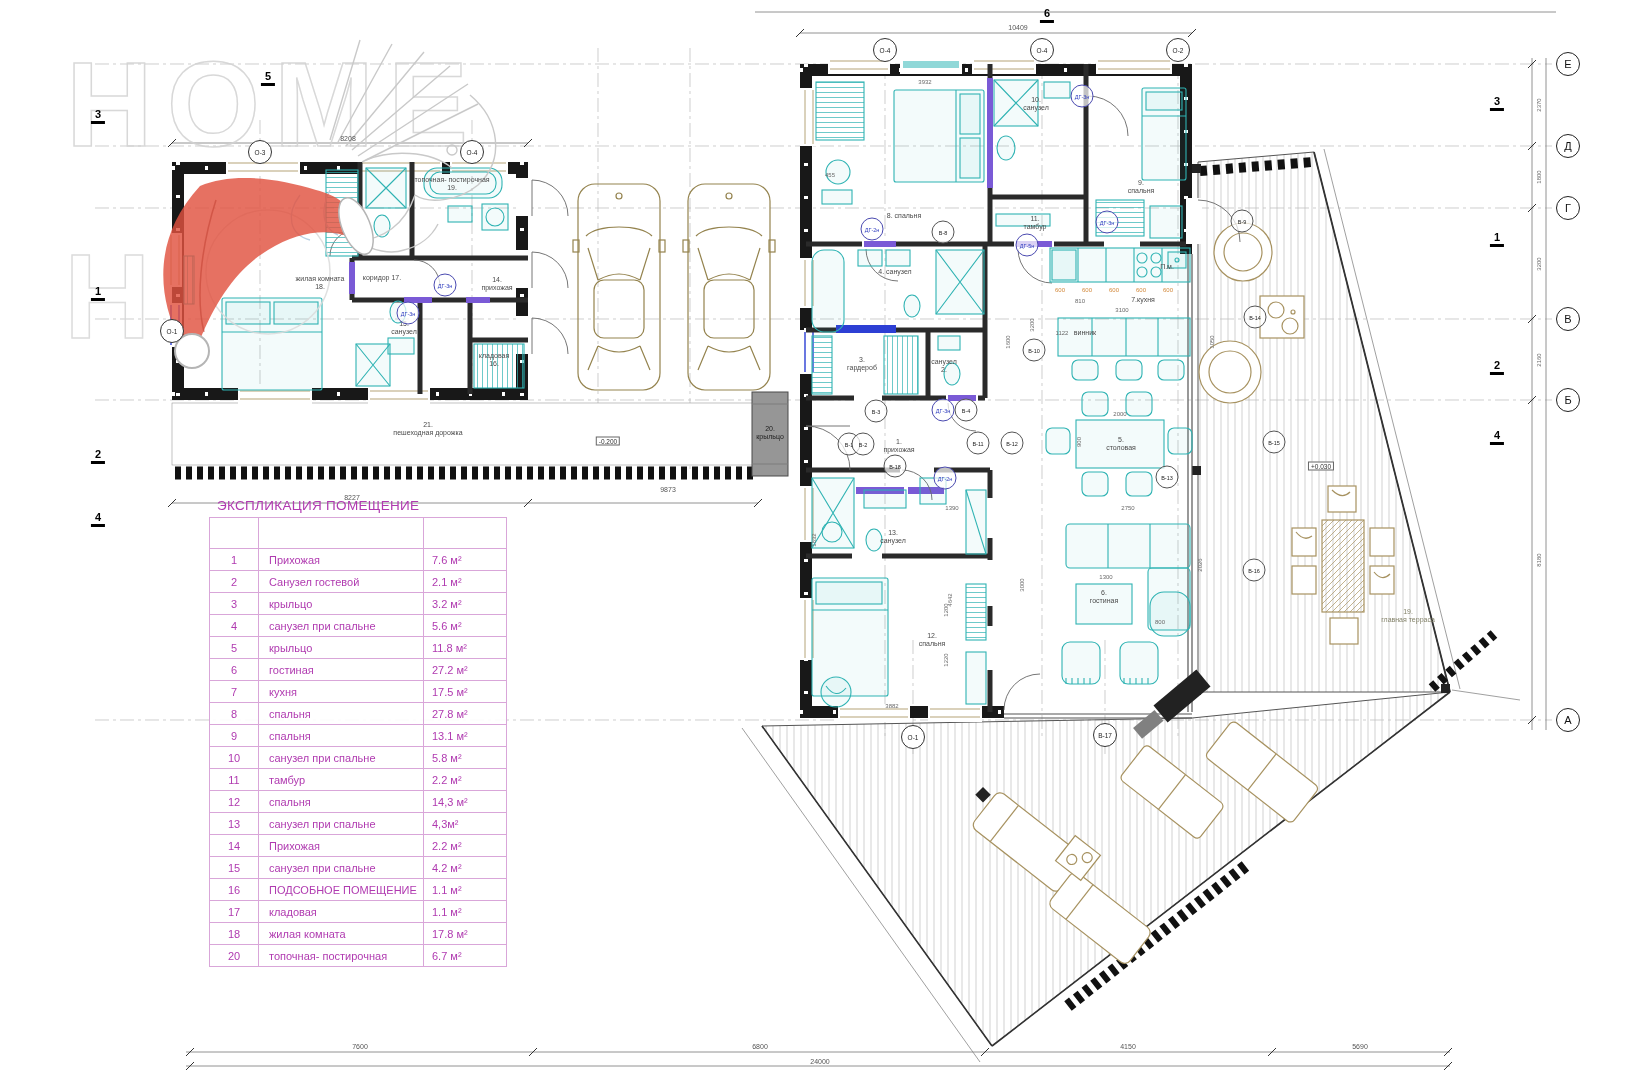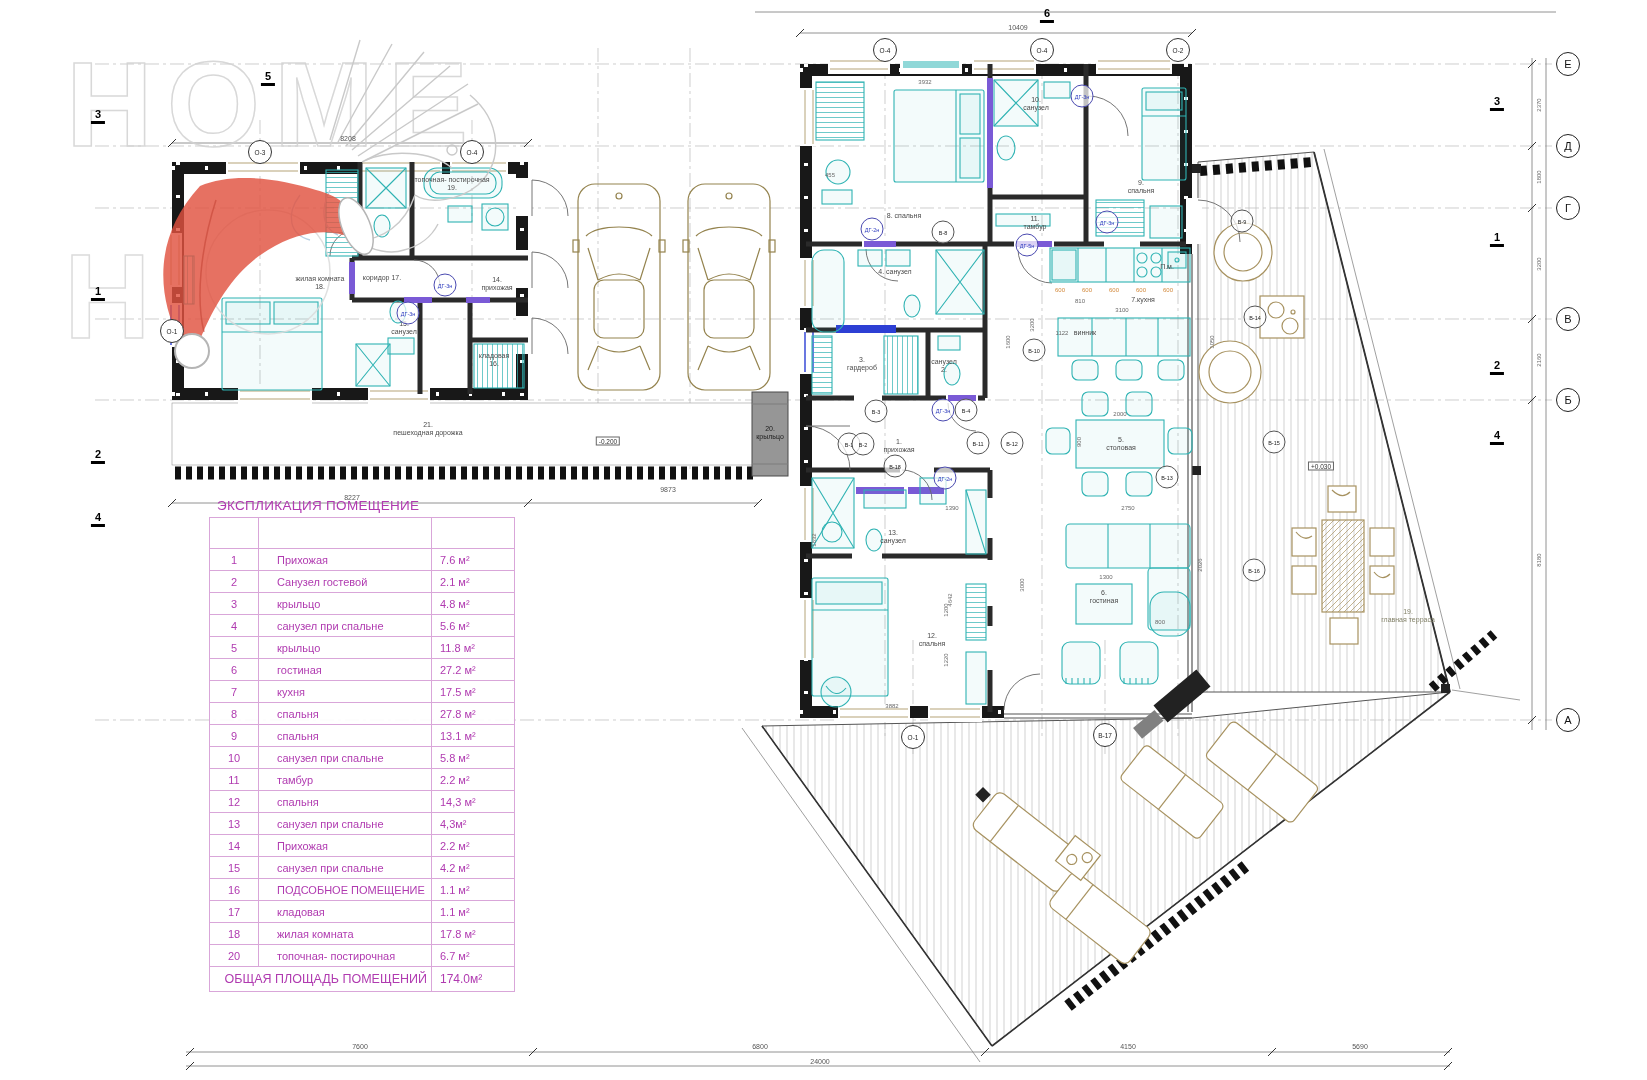--- a/index.html
+++ b/index.html
@@ -27,21 +27,21 @@
        justify-content:center;font-size:11px;color:#111;background:#fff;}
   .sect{position:absolute;transform:translate(-50%,-50%);font-size:11px;font-weight:bold;
        color:#000;border-bottom:3px solid #000;padding:0 4px 1px;}
   .legend{position:absolute;left:209px;top:498px;width:272px;color:#b03ab0;}
   .legend .title{font-size:13.5px;margin:0 0 4px 8px;letter-spacing:.3px;}
   .legend table{border-collapse:collapse;width:100%;table-layout:fixed;background:rgba(255,255,255,.92);}
   .legend td{border:1px solid #d9a6d9;font-size:11px;padding:0 4px;height:21px;
        overflow:hidden;white-space:nowrap;color:#b03ab0;}
   .legend tr.hdr td{height:30px;}
   .legend td.n{text-align:center;width:40px;}
-  .legend td.nm{width:150px;text-align:left;padding-left:18px;}
+  .legend td.nm{width:150px;text-align:left;padding-left:10px;}
   .legend td.ar{width:70px;text-align:left;padding-left:8px;}
   .legend tr.tot td{height:24px;font-size:12px;}
   .legend tr.tot td.nm2{text-align:right;font-size:12.5px;}
 </style>
 </head>
 <body>
 
 <div class="canvas">
 
 <svg width="1647" height="1080" viewBox="0 0 1647 1080">
@@ -583,21 +583,21 @@
             <td class="ar">7.6 м²</td>
           </tr>
     <tr>
             <td class="n">2</td>
             <td class="nm">Санузел гостевой</td>
             <td class="ar">2.1 м²</td>
           </tr>
     <tr>
             <td class="n">3</td>
             <td class="nm">крыльцо</td>
-            <td class="ar">4.8 м²</td>
+            <td class="ar">3.2 м²</td>
           </tr>
     <tr>
             <td class="n">4</td>
             <td class="nm">санузел при спальне</td>
             <td class="ar">5.6 м²</td>
           </tr>
     <tr>
             <td class="n">5</td>
             <td class="nm">крыльцо</td>
             <td class="ar">11.8 м²</td>
@@ -665,21 +665,17 @@
     <tr>
             <td class="n">18</td>
             <td class="nm">жилая комната</td>
             <td class="ar">17.8 м²</td>
           </tr>
     <tr>
             <td class="n">20</td>
             <td class="nm">топочная- постирочная</td>
             <td class="ar">6.7 м²</td>
           </tr>
-    <tr class="tot">
-            <td class="nm2" colspan="2">ОБЩАЯ ПЛОЩАДЬ ПОМЕЩЕНИЙ</td>
-            <td class="ar">174.0м²</td>
-          </tr>
   </tbody>
       </table>
 </div>
 
 </div>
 
 </body></html>

